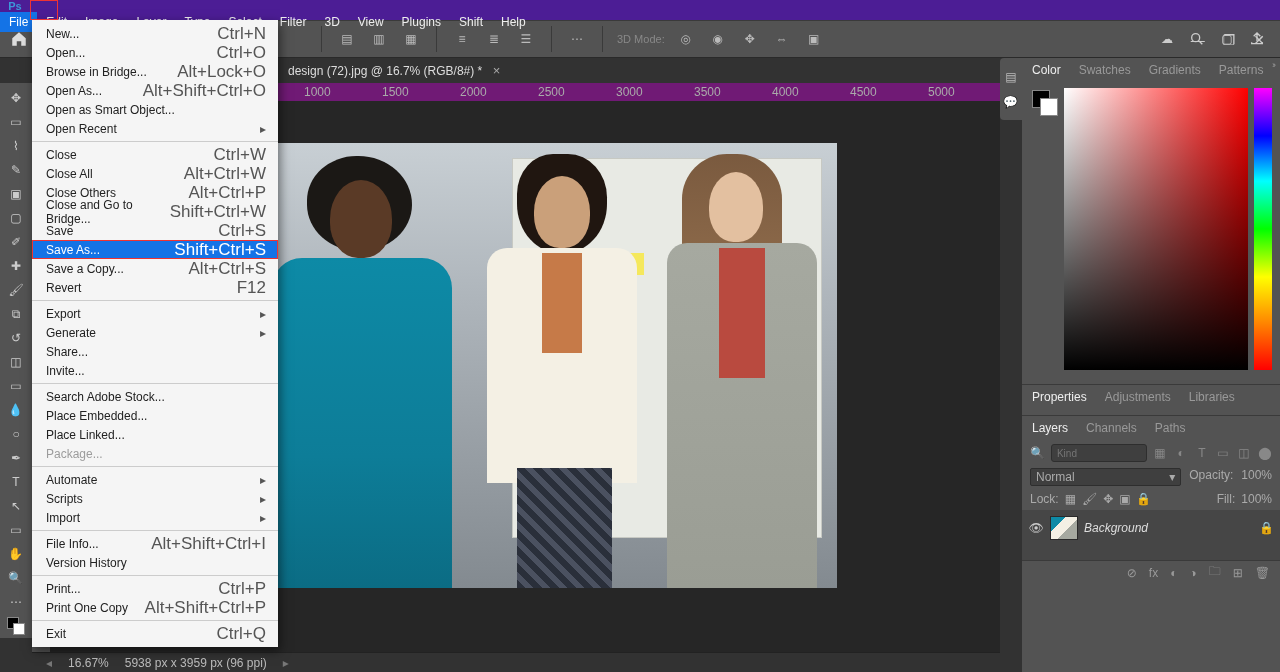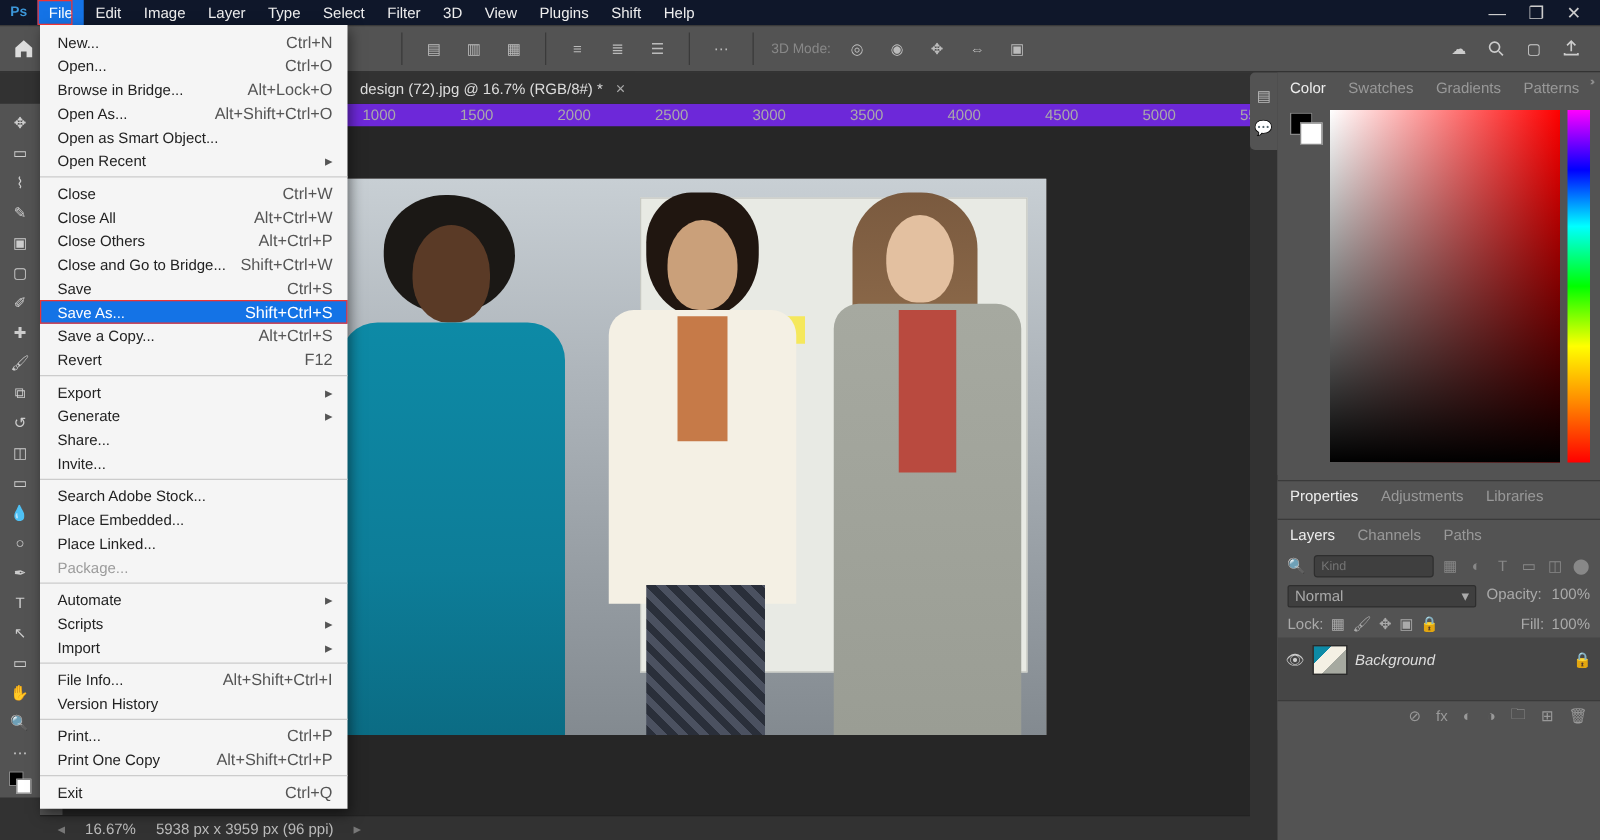--- a/index.html
+++ b/index.html
@@ -1,18 +1,18 @@
 <!DOCTYPE html>
 <html><head>
 <meta charset="utf-8">
 <style>
 *{margin:0;padding:0;box-sizing:border-box;font-family:"Segoe UI",Tahoma,sans-serif;font-size:12px;user-select:none;}
 body{width:1280px;height:672px;background:#323232;color:#ccc;overflow:hidden;position:relative;}
 
-.menubar{height:20px;background:#0f172a;display:flex;align-items:center;padding:0 0 0 0;}
+.menubar{height:20px;background:#4c1d95;display:flex;padding:0 0 0 0;flex-direction:column;}
 .ps-logo{width:30px;height:20px;display:flex;align-items:center;justify-content:center;color:#3c97d9;font-weight:bold;font-size:11px;}
 .menu-item{padding:0 9px;height:20px;display:flex;align-items:center;color:#eee;cursor:default;}
 .menu-item.active{background:#1473e6;color:#fff;}
 .win-controls{margin-left:auto;display:flex;gap:18px;padding-right:15px;color:#ccc;}
 .win-controls span{cursor:default;font-size:14px;}
 
 .optbar{height:38px;background:#535353;border-top:1px solid #3a3a3a;border-bottom:1px solid #2a2a2a;display:flex;align-items:center;padding-left:8px;gap:10px;}
 .home-btn{width:22px;height:22px;display:flex;align-items:center;justify-content:center;}
 .sep{width:1px;height:26px;background:#3a3a3a;margin:0 4px;}
 .opt-icon{width:22px;height:22px;display:flex;align-items:center;justify-content:center;color:#bbb;}
@@ -20,21 +20,21 @@
 .opt-right .ic{width:18px;height:18px;display:flex;align-items:center;justify-content:center;}
 
 .tabbar{height:25px;background:#323232;position:relative;}
 .tab{position:absolute;left:278px;top:0;height:25px;padding:0 26px 0 10px;background:#323232;display:flex;align-items:center;font-size:11px;color:#ddd;}
 .tab .close{position:absolute;right:8px;top:5px;color:#aaa;font-size:13px;}
 
 .toolbar-left{position:absolute;left:0;top:83px;width:32px;background:#535353;display:flex;flex-direction:column;align-items:center;padding-top:3px;gap:0;}
 .tool{width:28px;height:24px;display:flex;align-items:center;justify-content:center;color:#ccc;position:relative;}
 
 .canvas-wrap{position:absolute;left:32px;top:83px;right:280px;bottom:20px;background:#262626;overflow:hidden;}
-.ruler-h{position:absolute;left:18px;top:0;right:0;height:18px;background:#6d28d9;display:flex;align-items:center;font-size:9px;color:#aaa;}
+.ruler-h{position:absolute;left:32px;top:0;right:0;height:18px;background:#701a75;display:flex;align-items:center;font-size:9px;color:#aaa;}
 .ruler-h span{position:absolute;}
 .ruler-v{position:absolute;left:0;top:18px;width:18px;bottom:0;background:#535353;}
 .canvas{position:absolute;left:240px;top:60px;width:565px;height:445px;background:#fff;overflow:hidden;}
 
 .photo{position:absolute;inset:0;background:linear-gradient(180deg,#c8cfd4 0%,#aeb5bb 35%,#838a90 100%);}
 .board{position:absolute;left:240px;top:15px;width:310px;height:380px;background:#e8eae4;border:1px solid #c7c9c3;}
 .sticky{position:absolute;left:350px;top:110px;width:22px;height:22px;background:#f5e85c;}
 .person{position:absolute;bottom:0;}
 .person .head{border-radius:50%;}
 .p1{left:-10px;width:190px;height:440px;}
@@ -88,21 +88,21 @@
 .layer-row .eye{width:16px;text-align:center;color:#ccc;}
 .layer-thumb{width:28px;height:24px;background:linear-gradient(135deg,#0d8aa6 30%,#f4f0e4 30% 60%,#a6a9a0 60%);border:1px solid #2a2a2a;}
 .layer-name{font-style:italic;color:#ddd;}
 .layer-lock{margin-left:auto;color:#aaa;}
 .layer-footer{height:24px;display:flex;align-items:center;justify-content:flex-end;gap:12px;padding:0 10px;color:#999;border-top:1px solid #3a3a3a;}
 
 .dropdown{position:absolute;left:32px;top:20px;width:246px;background:#f5f5f5;color:#222;box-shadow:2px 4px 10px rgba(0,0,0,.5);padding:4px 0;z-index:50;}
 .dd-item{display:flex;align-items:center;justify-content:space-between;height:19px;padding:0 12px 0 14px;font-size:12px;}
 .dd-item.disabled{color:#9c9c9c;}
 .dd-item.highlight{background:#1473e6;color:#fff;outline:1px solid #e33;outline-offset:-1px;}
-.dd-item .sc{color:#555;font-size:13px;}
+.dd-item .sc{color:#555;font-size:17px;}
 .dd-item.highlight .sc{color:#fff;}
 .dd-sep{height:1px;background:#ccc;margin:3px 0;}
 .dd-item .arrow{color:#555;}
 
 .file-outline{position:absolute;left:30px;top:0;width:28px;height:20px;border:1px solid #e33;pointer-events:none;z-index:60;}
 
 .panel-collapse{position:absolute;top:-2px;right:6px;color:#999;font-size:9px;letter-spacing:-2px;}
 .tb-chev{position:absolute;left:8px;top:60px;color:#999;font-size:9px;letter-spacing:-2px;}
 </style>
 </head>

